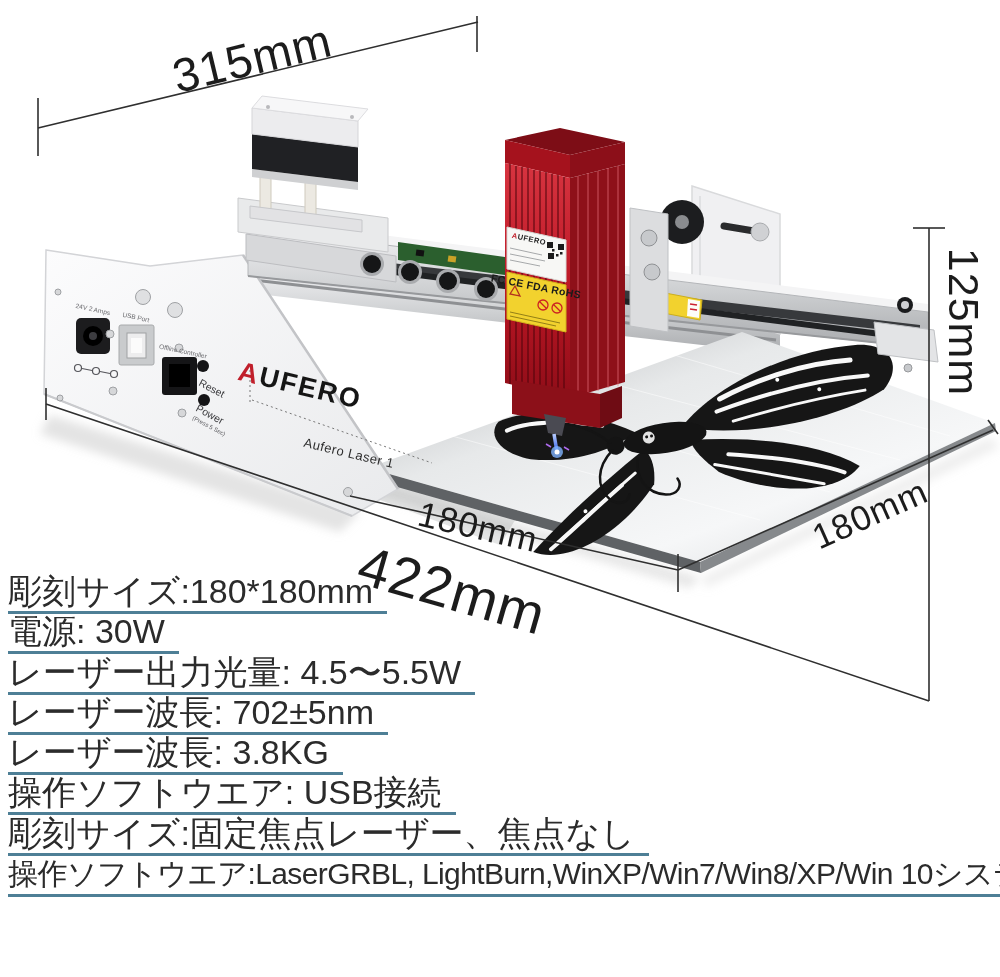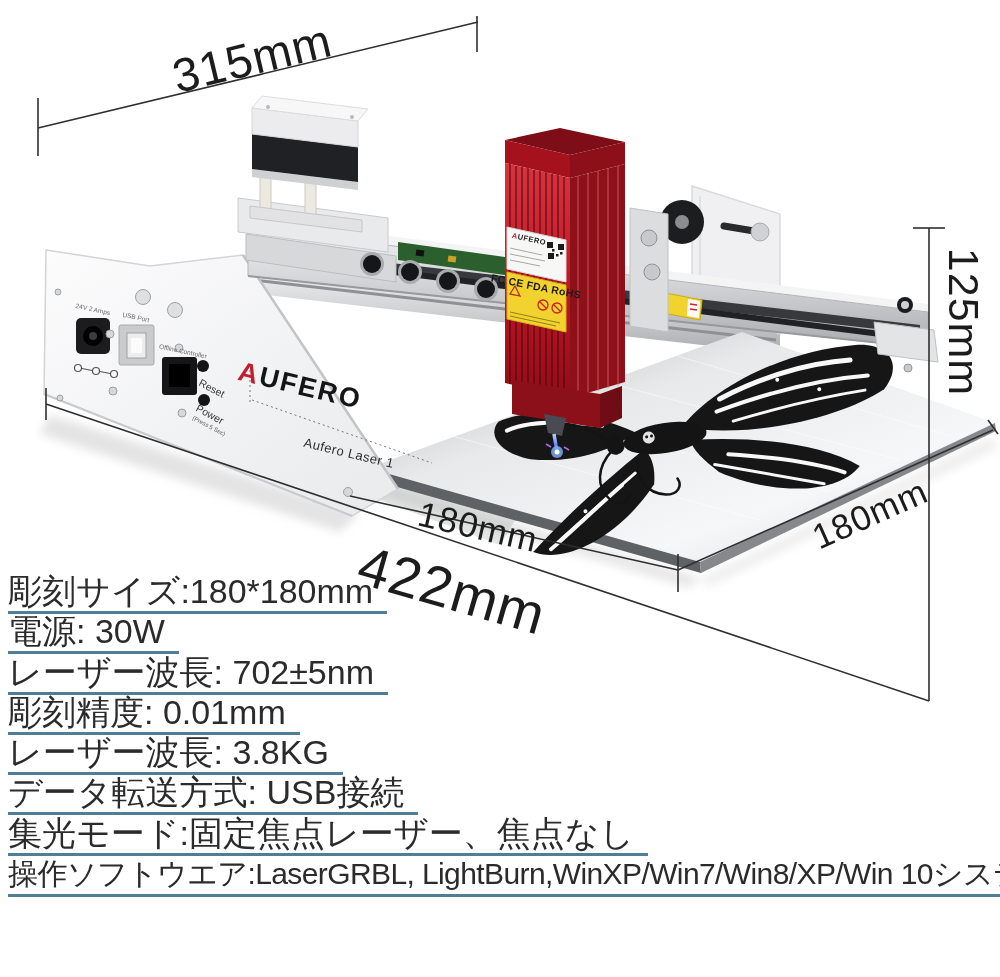--- a/index.html
+++ b/index.html
@@ -357,21 +357,21 @@
   <div class="port-label" id="lbl-reset">Reset</div>
   <div class="port-label" id="lbl-power">Power</div>
   <div class="port-label" id="lbl-power-sub">(Press 5 Sec)</div>
 
   <div class="mtxt" id="sticker-brand"><span class="red">A</span><span>UFERO</span></div>
   <div class="mtxt" id="sticker-certs">FC CE FDA RoHS</div>
 
   <div class="specs">
     <div class="spec-row"><span>彫刻サイズ:180*180mm</span></div>
     <div class="spec-row"><span>電源: 30W</span></div>
+    <div class="spec-row"><span>レーザー出力光量: 4.5〜5.5W</span></div>
     <div class="spec-row"><span>レーザー波長: 702±5nm</span></div>
-    <div class="spec-row"><span>彫刻精度: 0.01mm</span></div>
     <div class="spec-row"><span>レーザー波長: 3.8KG</span></div>
-    <div class="spec-row"><span>データ転送方式: USB接続</span></div>
-    <div class="spec-row"><span>集光モード:固定焦点レーザー、焦点なし</span></div>
+    <div class="spec-row"><span>操作ソフトウエア: USB接続</span></div>
+    <div class="spec-row"><span>彫刻サイズ:固定焦点レーザー、焦点なし</span></div>
     <div class="spec-row tight"><span>操作ソフトウエア:LaserGRBL, LightBurn,WinXP/Win7/Win8/XP/Win 10システム対応</span></div>
   </div>
 
 </div>
 
 </body></html>

